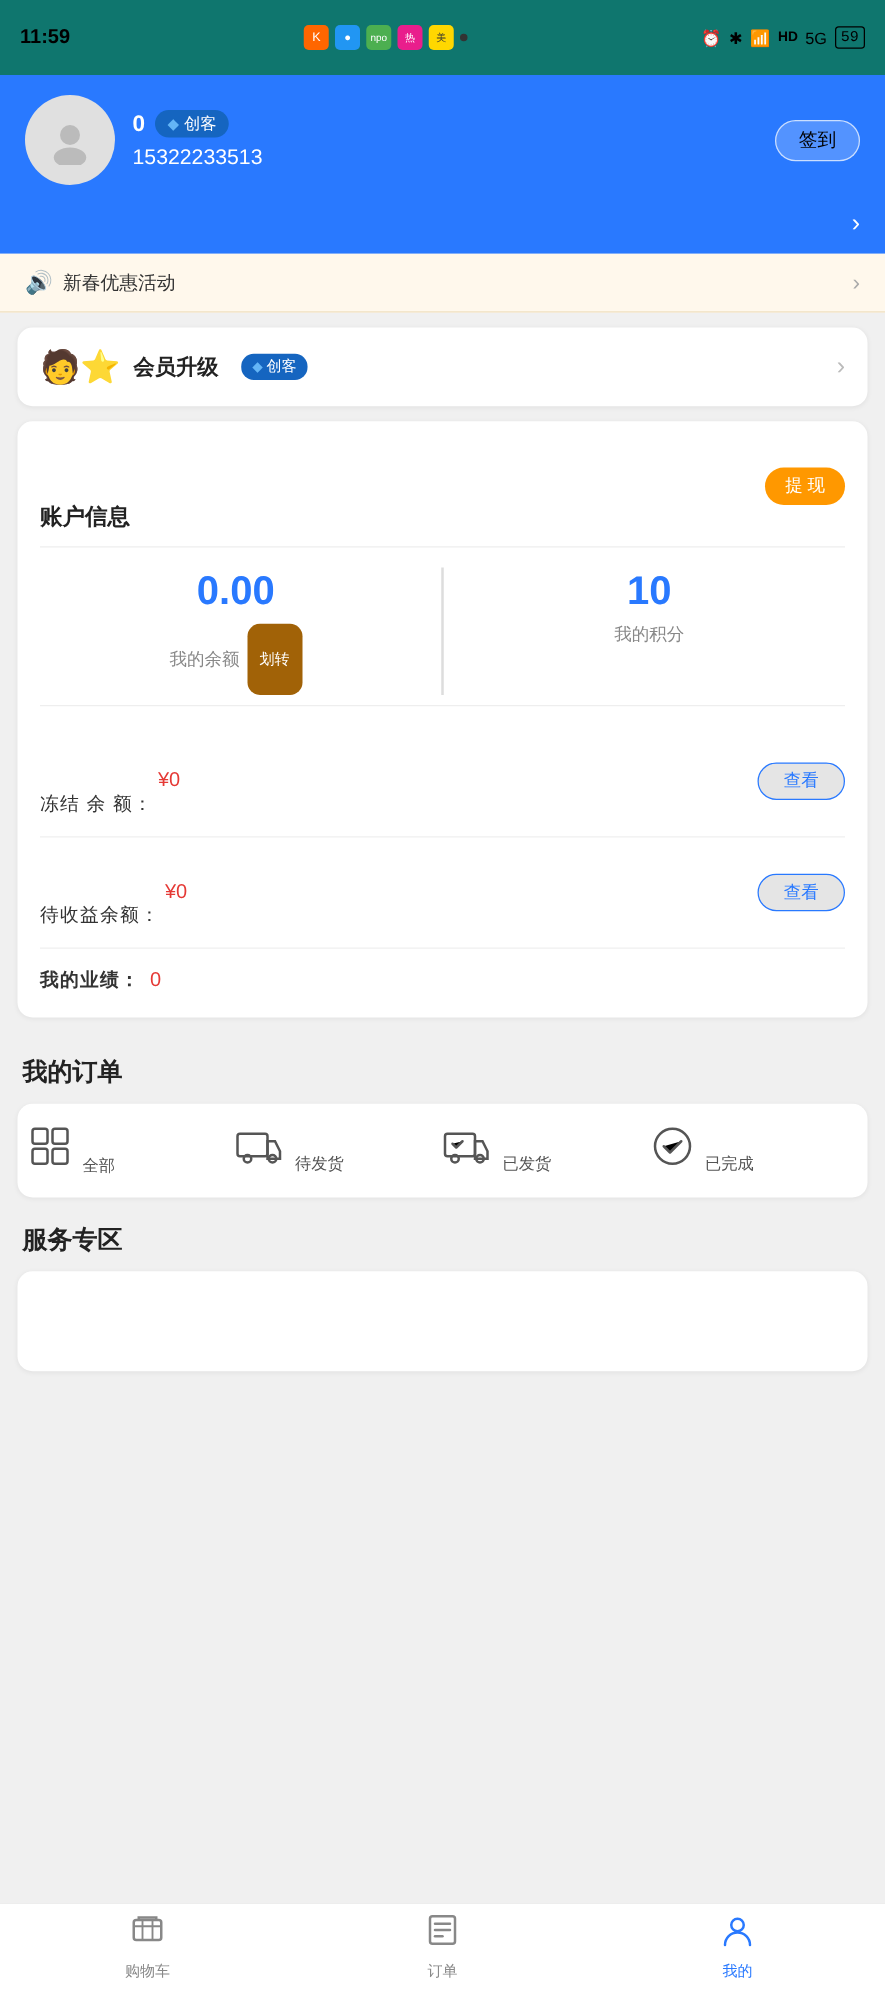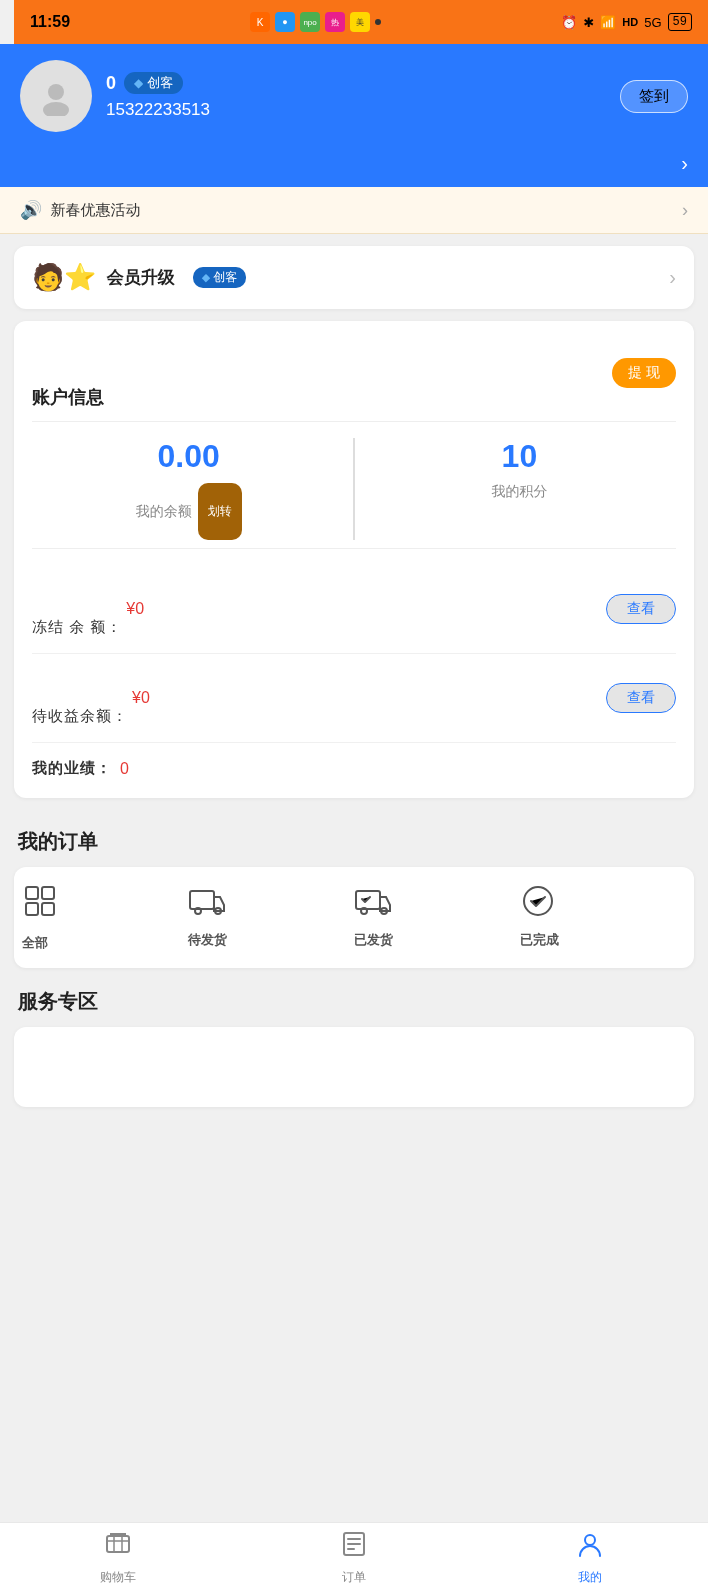--- a/index.html
+++ b/index.html
@@ -7,27 +7,26 @@
     body {
       font-family: -apple-system, 'PingFang SC', 'Helvetica Neue', sans-serif;
       background: #f0f0f0;
       width: 708px;
       min-height: 1592px;
       overflow-x: hidden;
     }
 
     
     .status-bar {
-      background: #f97316;
+      background: #0f766e;
       display: flex;
       align-items: center;
       justify-content: space-between;
       padding: 8px 16px;
-      height: 44px;
-      margin-left: 14px;
+      height: 60px;
     }
     .status-time {
       font-size: 16px;
       font-weight: 600;
       color: #000;
     }
     .status-icons {
       display: flex;
       align-items: center;
       gap: 6px;
@@ -336,26 +335,24 @@
       padding: 16px 8px;
       box-shadow: 0 1px 4px rgba(0,0,0,0.06);
     }
     .orders-row {
       display: flex;
       justify-content: space-around;
       align-items: flex-start;
     }
     .order-item {
       display: flex;
-      flex-direction: column;
-      align-items: flex-start;
+      align-items: flex-end;
       gap: 8px;
       width: 25%;
       cursor: pointer;
-      font-weight: bold;
     }
     .order-label {
       font-size: 13px;
       color: #555;
     }
 
     
     .services-title {
       font-size: 20px;
       font-weight: 600;

